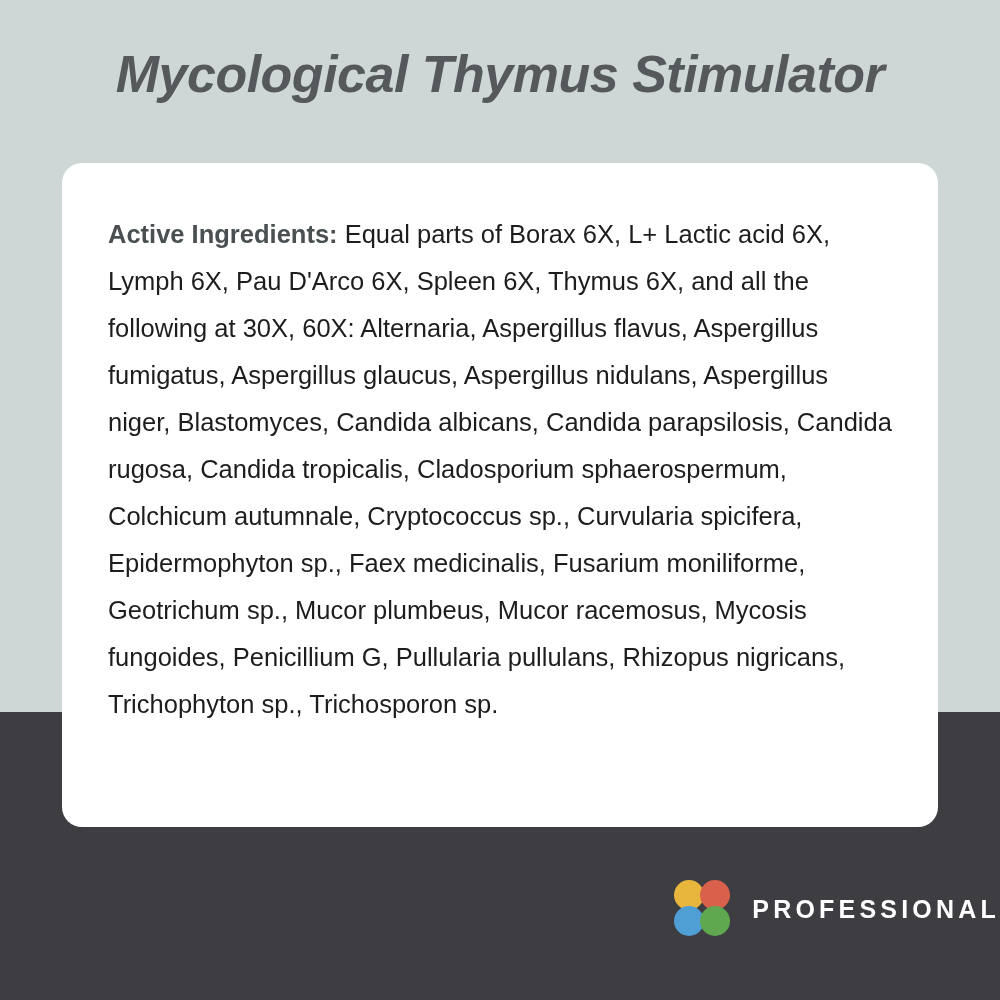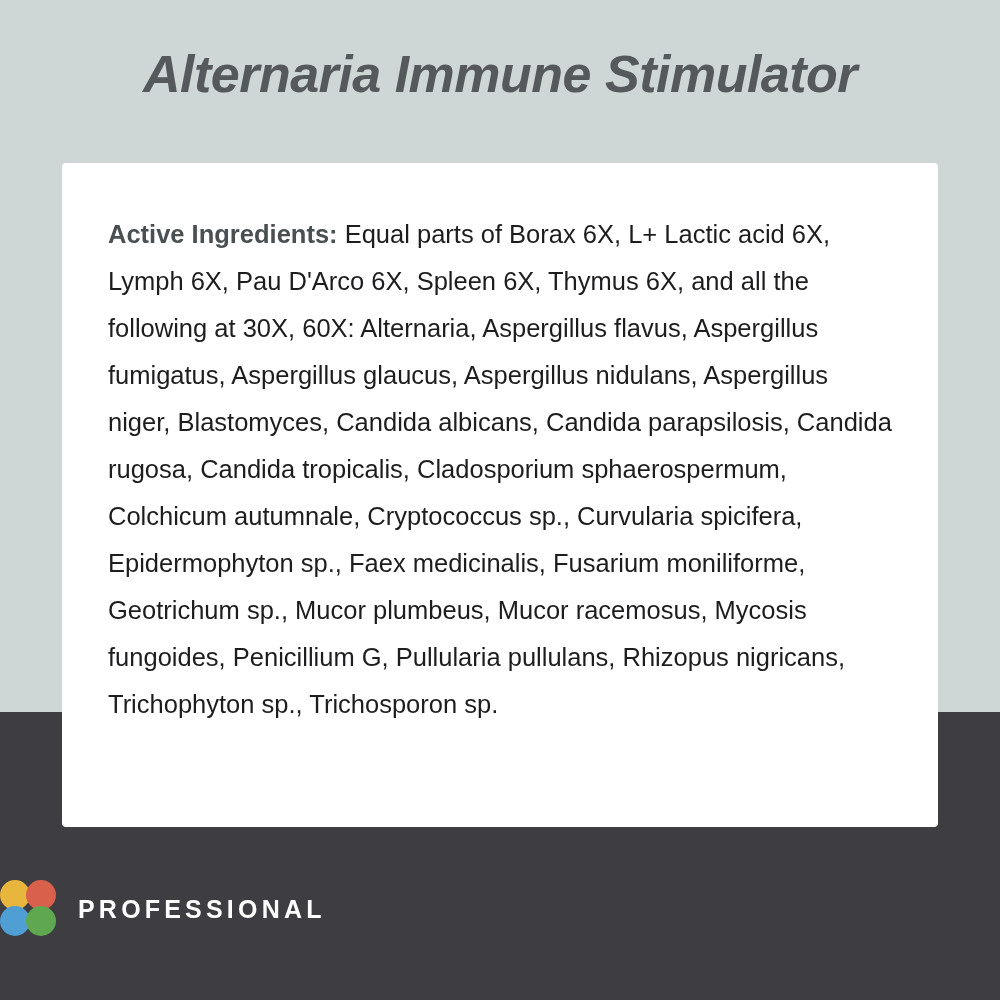--- a/index.html
+++ b/index.html
@@ -46,21 +46,21 @@
     color: #55595c;
     letter-spacing: -0.5px;
   }
   .card {
     position: absolute;
     left: 62px;
     top: 163px;
     width: 876px;
     height: 664px;
     background: #ffffff;
-    border-radius: 4px;
+    border-radius: 20px;
     box-sizing: border-box;
   }
   .card-body {
     position: absolute;
     left: 46px;
     top: 48px;
     right: 44px;
     font-size: 25.5px;
     line-height: 47px;
     color: #1d1d1f;
@@ -70,21 +70,21 @@
     font-weight: bold;
     color: #4a4f52;
   }
   .logo {
     position: absolute;
     left: 0;
     top: 880px;
     width: 1000px;
     display: flex;
     align-items: center;
-    justify-content: flex-start;
+    justify-content: flex-end;
     gap: 20px;
   }
   .logo-mark {
     position: relative;
     width: 58px;
     height: 58px;
   }
   .petal {
     position: absolute;
     width: 30px;
@@ -115,21 +115,21 @@
   }
 </style>
 </head>
 <body>
 
 <div class="page">
 
   <div class="top-band"></div>
   <div class="bottom-band"></div>
 
-  <div class="title">Alternaria Immune Stimulator</div>
+  <div class="title">Mycological Thymus Stimulator</div>
 
   <div class="card">
     <div class="card-body"><span class="lead">Active Ingredients:</span><span> Equal parts of Borax 6X, L+ Lactic acid 6X, Lymph 6X, Pau D'Arco 6X, Spleen 6X, Thymus 6X, and all the following at 30X, 60X: Alternaria, Aspergillus flavus, Aspergillus fumigatus, Aspergillus glaucus, Aspergillus nidulans, Aspergillus niger, Blastomyces, Candida albicans, Candida parapsilosis, Candida rugosa, Candida tropicalis, Cladosporium sphaerospermum, Colchicum autumnale, Cryptococcus sp., Curvularia spicifera, Epidermophyton sp., Faex medicinalis, Fusarium moniliforme, Geotrichum sp., Mucor plumbeus, Mucor racemosus, Mycosis fungoides, Penicillium G, Pullularia pullulans, Rhizopus nigricans, Trichophyton sp., Trichosporon sp.</span></div>
   </div>
 
   <div class="logo">
     <div class="logo-mark">
       <span class="petal tl"></span>
       <span class="petal tr"></span>
       <span class="petal bl"></span>

